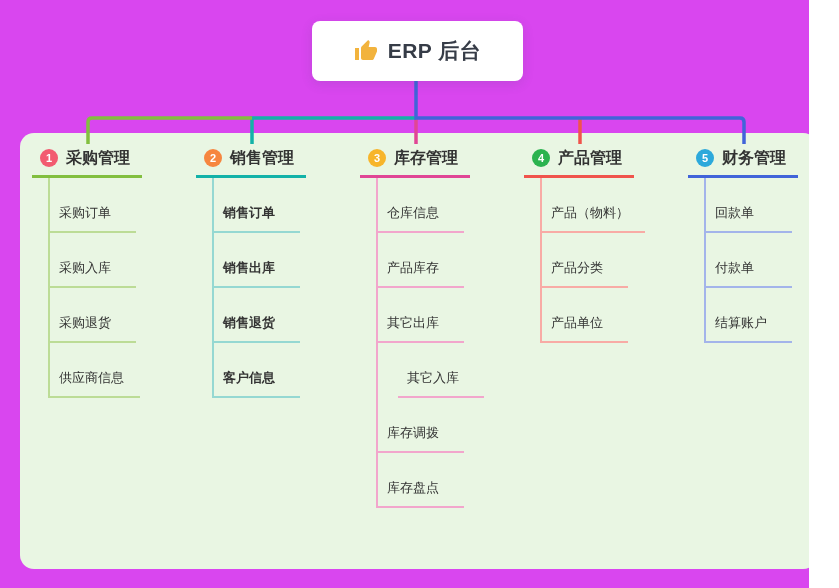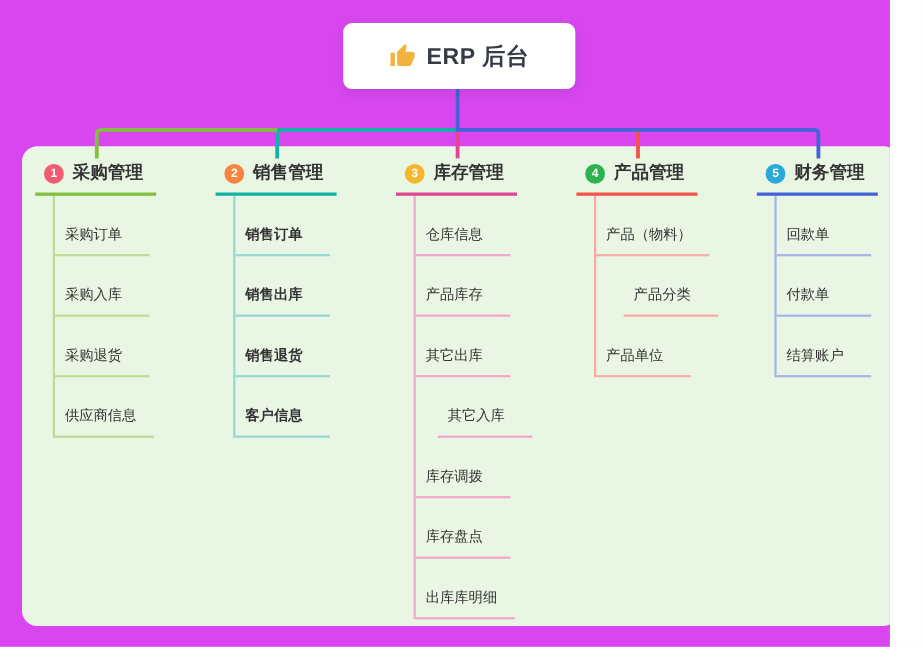--- a/index.html
+++ b/index.html
@@ -134,28 +134,27 @@
       <div class="branch" style="left: 360px;"><div class="branch-title" style="border-bottom-color: rgb(224, 70, 149);">
           <span class="badge" style="background: rgb(247, 181, 43);">3</span>
           <span class="t-label">库存管理</span>
         </div><div class="children" style="border-left-color: rgb(242, 166, 204);">
           <div class="child" style="border-bottom-color: rgb(242, 166, 204);">仓库信息</div>
           <div class="child" style="border-bottom-color: rgb(242, 166, 204);">产品库存</div>
           <div class="child" style="border-bottom-color: rgb(242, 166, 204);">其它出库</div>
           <div class="child" style="border-bottom-color: rgb(242, 166, 204); margin-left: 20px;">其它入库</div>
           <div class="child" style="border-bottom-color: rgb(242, 166, 204);">库存调拨</div>
           <div class="child" style="border-bottom-color: rgb(242, 166, 204);">库存盘点</div>
-          <div class="child" style="border-bottom-color: rgb(242, 166, 204);">出库库明细</div>
         </div></div>
       <div class="branch" style="left: 524px;"><div class="branch-title" style="border-bottom-color: rgb(240, 84, 76);">
           <span class="badge" style="background: rgb(43, 179, 79);">4</span>
           <span class="t-label">产品管理</span>
         </div><div class="children" style="border-left-color: rgb(248, 171, 165);">
           <div class="child" style="border-bottom-color: rgb(248, 171, 165);">产品（物料）</div>
-          <div class="child" style="border-bottom-color: rgb(248, 171, 165); margin-left: 25px;">产品分类</div>
+          <div class="child" style="border-bottom-color: rgb(248, 171, 165);">产品分类</div>
           <div class="child" style="border-bottom-color: rgb(248, 171, 165);">产品单位</div>
         </div></div>
       <div class="branch" style="left: 688px;"><div class="branch-title" style="border-bottom-color: rgb(65, 100, 217);">
           <span class="badge" style="background: rgb(44, 169, 219);">5</span>
           <span class="t-label">财务管理</span>
         </div><div class="children" style="border-left-color: rgb(163, 180, 234);">
           <div class="child" style="border-bottom-color: rgb(163, 180, 234);">回款单</div>
           <div class="child" style="border-bottom-color: rgb(163, 180, 234);">付款单</div>
           <div class="child" style="border-bottom-color: rgb(163, 180, 234);">结算账户</div>
         </div></div>

